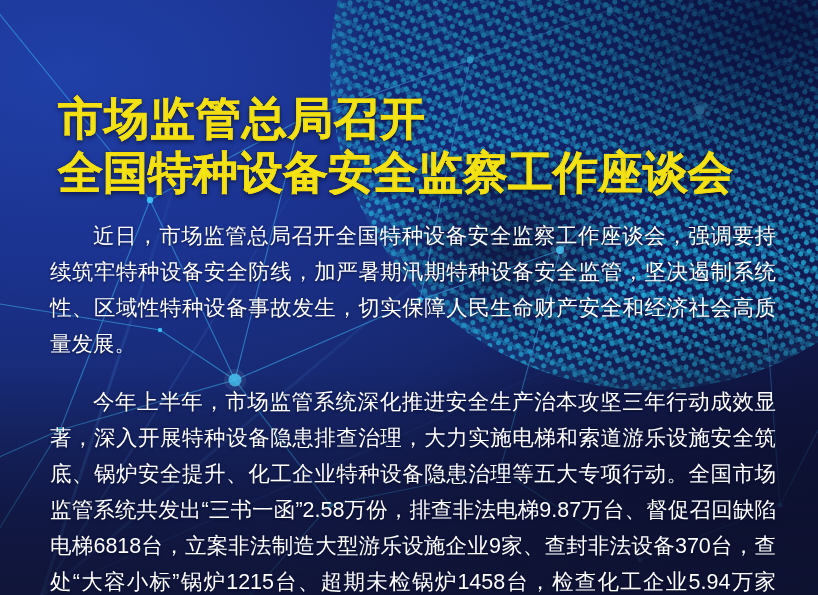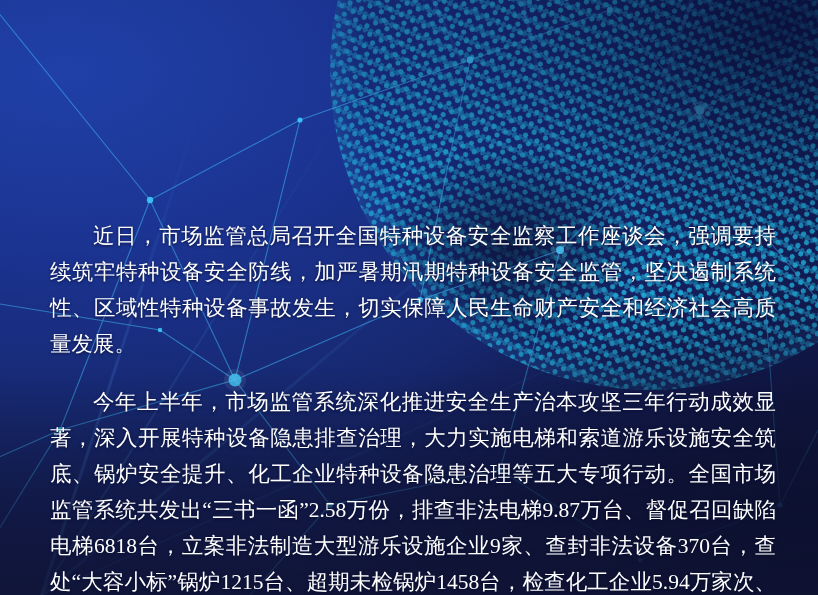--- a/index.html
+++ b/index.html
@@ -101,21 +101,21 @@
     position:absolute;
     left:50px; top:218px;
     width:726px;
     color:#ffffff;
     font-size:21.5px;
     line-height:36px;
     text-align:justify;
     text-justify:inter-ideograph;
     text-shadow:0 1px 3px rgba(6,12,46,.85);
   }
-  .body-copy p { text-indent:2em;font-family:Liberation Serif, serif; }
+  .body-copy p { text-indent:2em; }
   .body-copy p + p { margin-top:22px; }
 </style>
 </head>
 <body>
 
 <div id="poster">
 
   <div class="bg-layer bg-base"></div>
 
   <div class="globe">
@@ -175,19 +175,23 @@
     <div class="beam" style="left:40px;top:595px;width:700px;height:2.5px;transform:rotate(-40deg);opacity:.35"></div>
     <div class="beam" style="left:40px;top:595px;width:760px;height:2px;transform:rotate(-24deg);opacity:.28"></div>
     <div class="beam" style="left:700px;top:-20px;width:300px;height:4px;transform:rotate(108deg);opacity:.45"></div>
     <div class="beam" style="left:520px;top:-20px;width:260px;height:3px;transform:rotate(78deg);opacity:.4"></div>
     <div class="beam" style="left:430px;top:-10px;width:230px;height:3px;transform:rotate(65deg);opacity:.3"></div>
   </div>
 
   <div class="bg-layer bg-base2"></div>
   <div class="bg-layer bg-bottom"></div>
 
+  <div class="headline">
+    <div class="l1">市场监管总局召开</div>
+    <div class="l2">全国特种设备安全监察工作座谈会</div>
+  </div>
 
   <div class="body-copy">
     <p>近日，市场监管总局召开全国特种设备安全监察工作座谈会，强调要持续筑牢特种设备安全防线，加严暑期汛期特种设备安全监管，坚决遏制系统性、区域性特种设备事故发生，切实保障人民生命财产安全和经济社会高质量发展。</p>
     <p>今年上半年，市场监管系统深化推进安全生产治本攻坚三年行动成效显著，深入开展特种设备隐患排查治理，大力实施电梯和索道游乐设施安全筑底、锅炉安全提升、化工企业特种设备隐患治理等五大专项行动。全国市场监管系统共发出“三书一函”2.58万份，排查非法电梯9.87万台、督促召回缺陷电梯6818台，立案非法制造大型游乐设施企业9家、查封非法设备370台，查处“大容小标”锅炉1215台、超期未检锅炉1458台，检查化工企业5.94万家次、督促整改问题3.24万项。针对暑期汛期极端天气停用涉旅游特种设备2.59万台，推动国补资金支持住宅老旧电梯更新规模达16万台。</p>
   </div>
 
 </div>
 
 </body></html>

